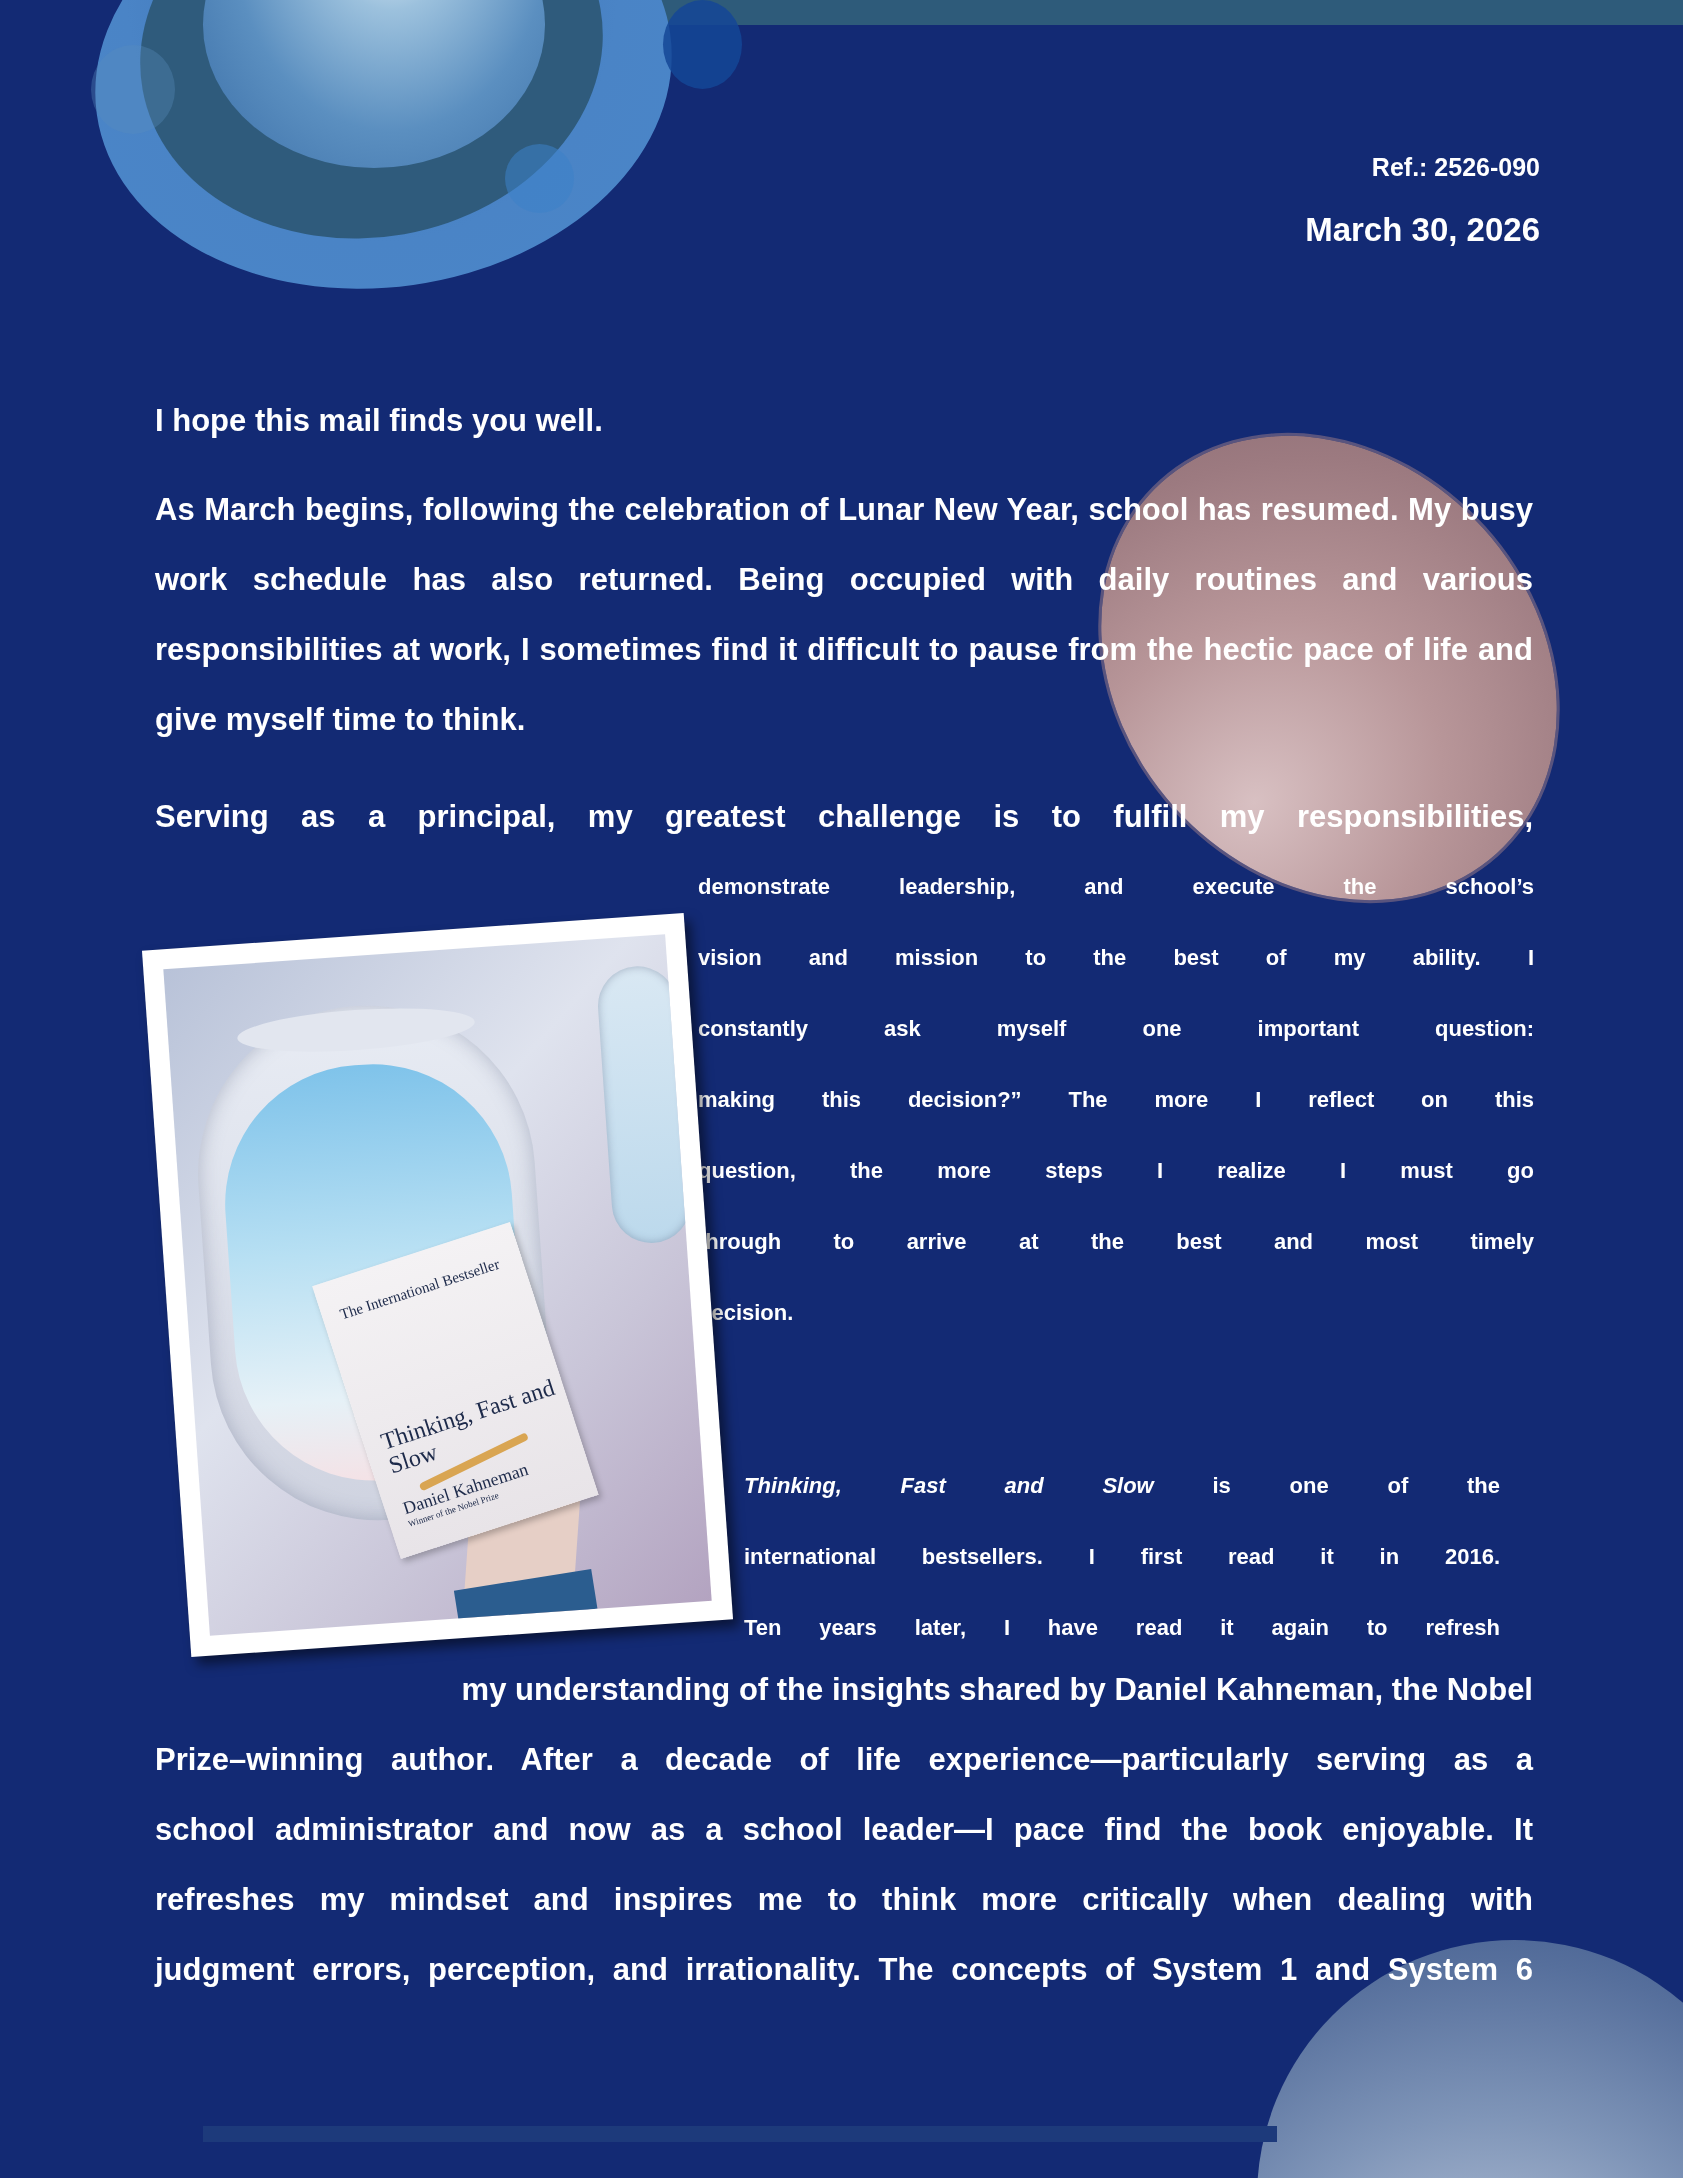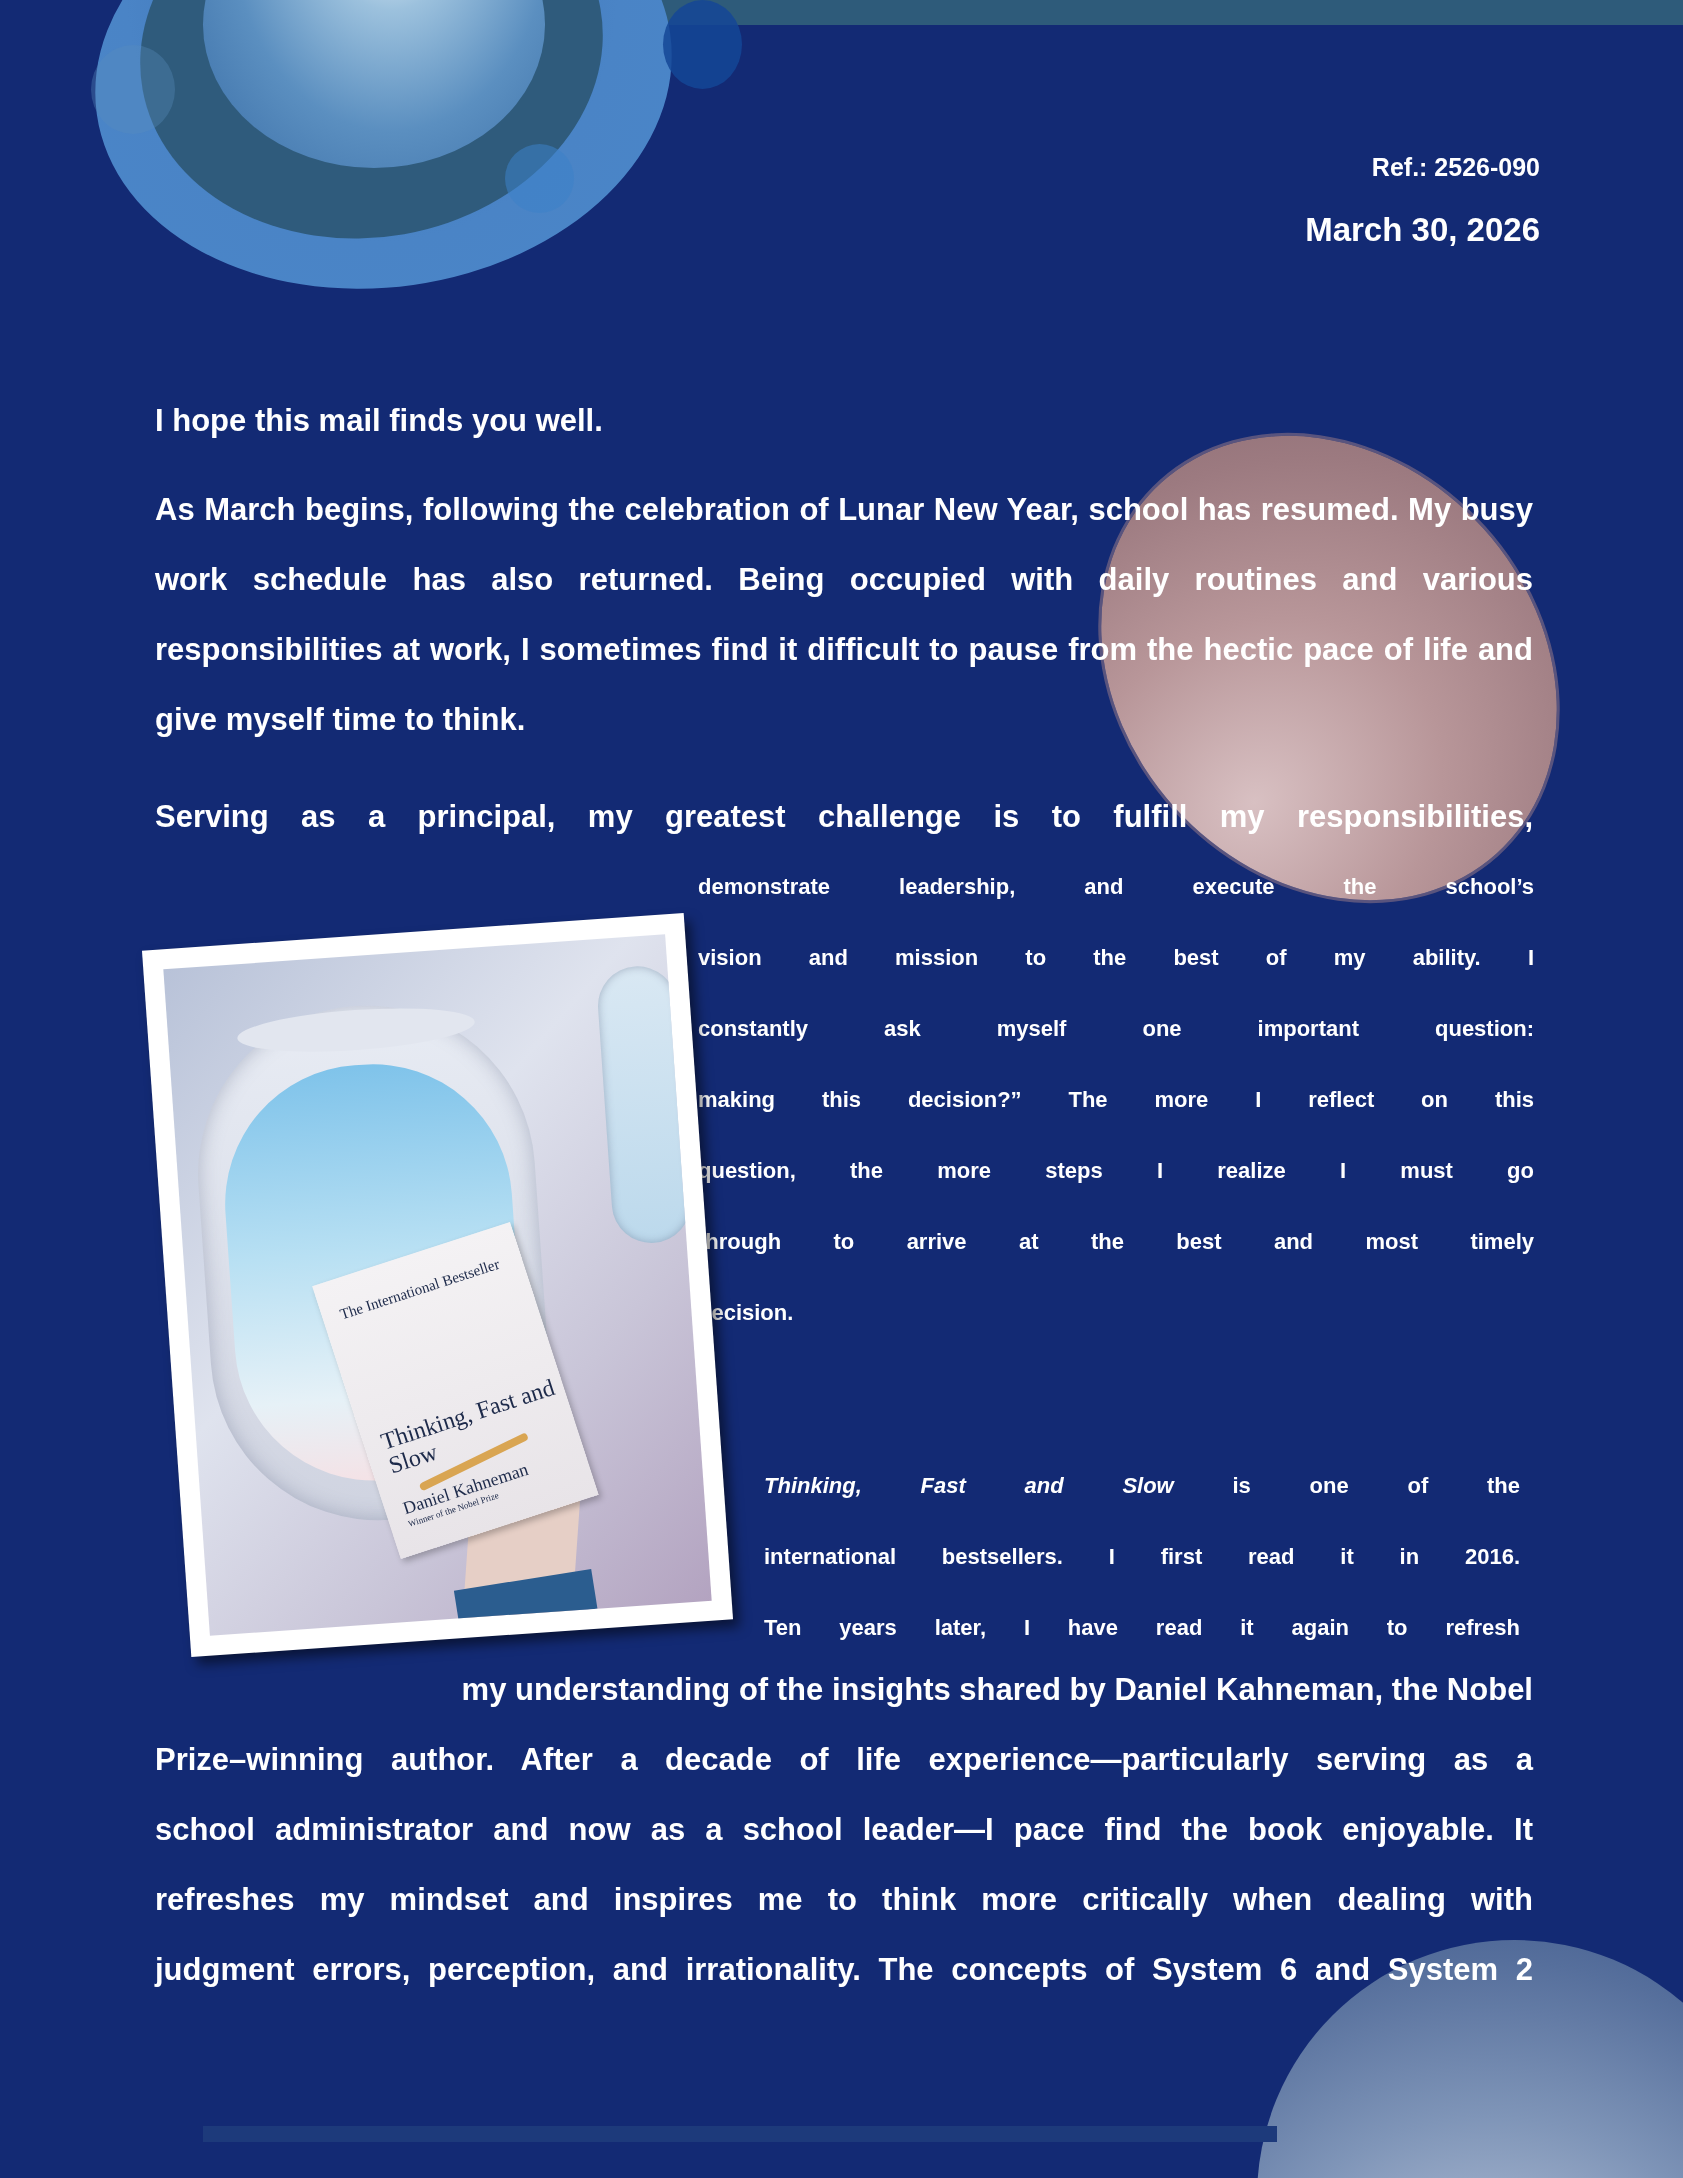--- a/index.html
+++ b/index.html
@@ -144,31 +144,31 @@
   <div class="right-col p2-right">
     <span class="rc-line">demonstrate leadership, and execute the school’s</span>
     <span class="rc-line">vision and mission to the best of my ability. I</span>
     <span class="rc-line">constantly ask myself one important question:</span>
     <span class="rc-line">making this decision?” The more I reflect on this</span>
     <span class="rc-line">question, the more steps I realize I must go</span>
     <span class="rc-line">through to arrive at the best and most timely</span>
     <span class="rc-line last">decision.</span>
   </div>
 
-  <div class="right-col p3-right" style="left:764px;width:756px;">
+  <div class="right-col p3-right" style="left:744px;width:756px;">
     <span class="rc-line"><em class="title-italic">Thinking, Fast and Slow</em><span> is one of the</span></span>
     <span class="rc-line">international bestsellers. I first read it in 2016.</span>
     <span class="rc-line">Ten years later, I have read it again to refresh</span>
   </div>
   <div class="para p3-rest">
     <span class="line-right">my understanding of the insights shared by Daniel Kahneman, the Nobel</span>
     <span class="line-justify">Prize–winning author. After a decade of life experience—particularly serving as a</span>
     <span class="line-justify">school administrator and now as a school leader—I pace find the book enjoyable. It</span>
     <span class="line-justify">refreshes my mindset and inspires me to think more critically when dealing with</span>
-    <span class="line-justify">judgment errors, perception, and irrationality. The concepts of System 6 and System 2</span>
+    <span class="line-justify">judgment errors, perception, and irrationality. The concepts of System 1 and System 6</span>
   </div>
 
   <div class="photo-frame">
     <div class="photo">
       <div class="window-outer"></div>
       <div class="window-glass"></div>
       <div class="window-shade"></div>
       <div class="window-2"></div>
       <div class="hand"></div>
       <div class="sleeve"></div>

